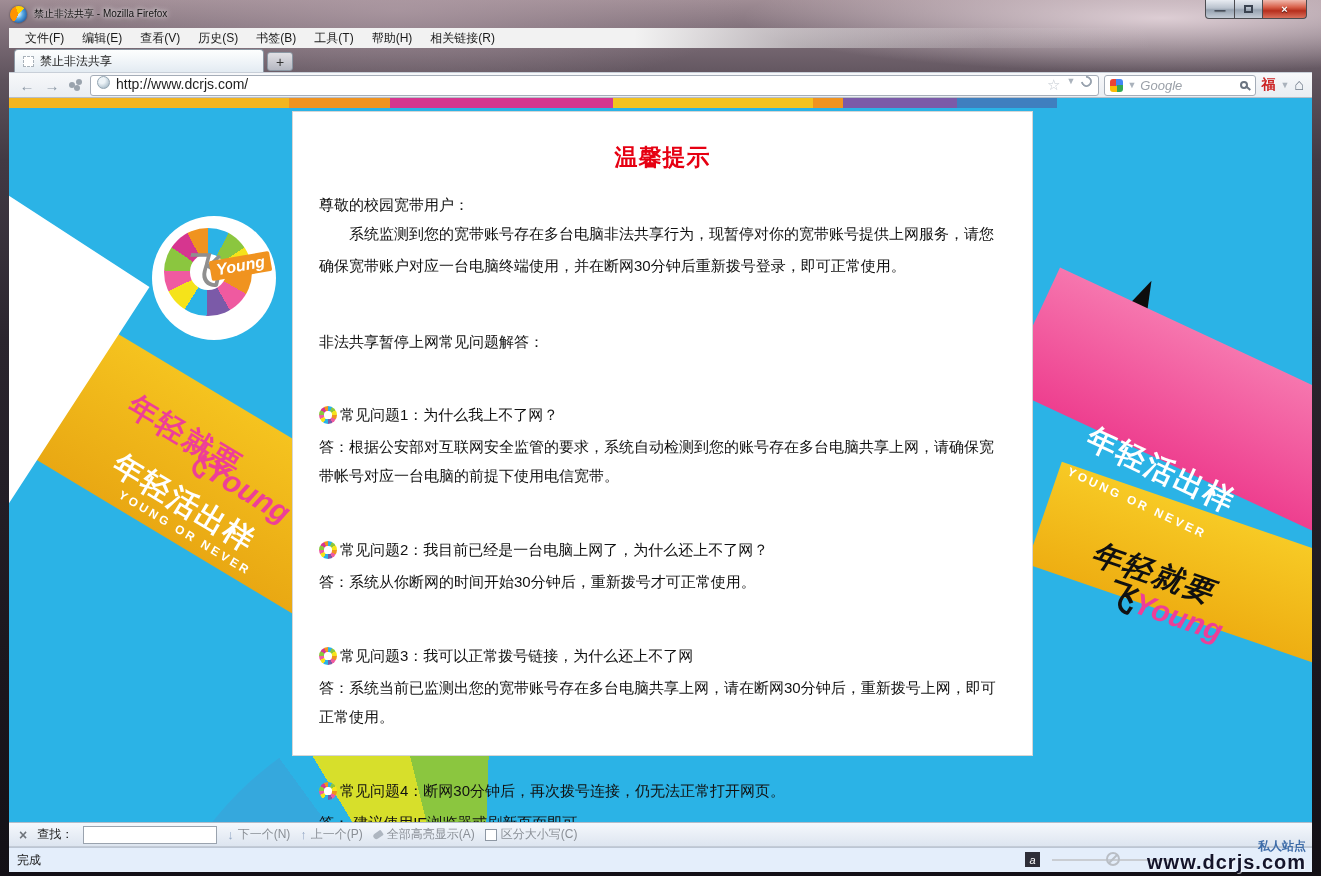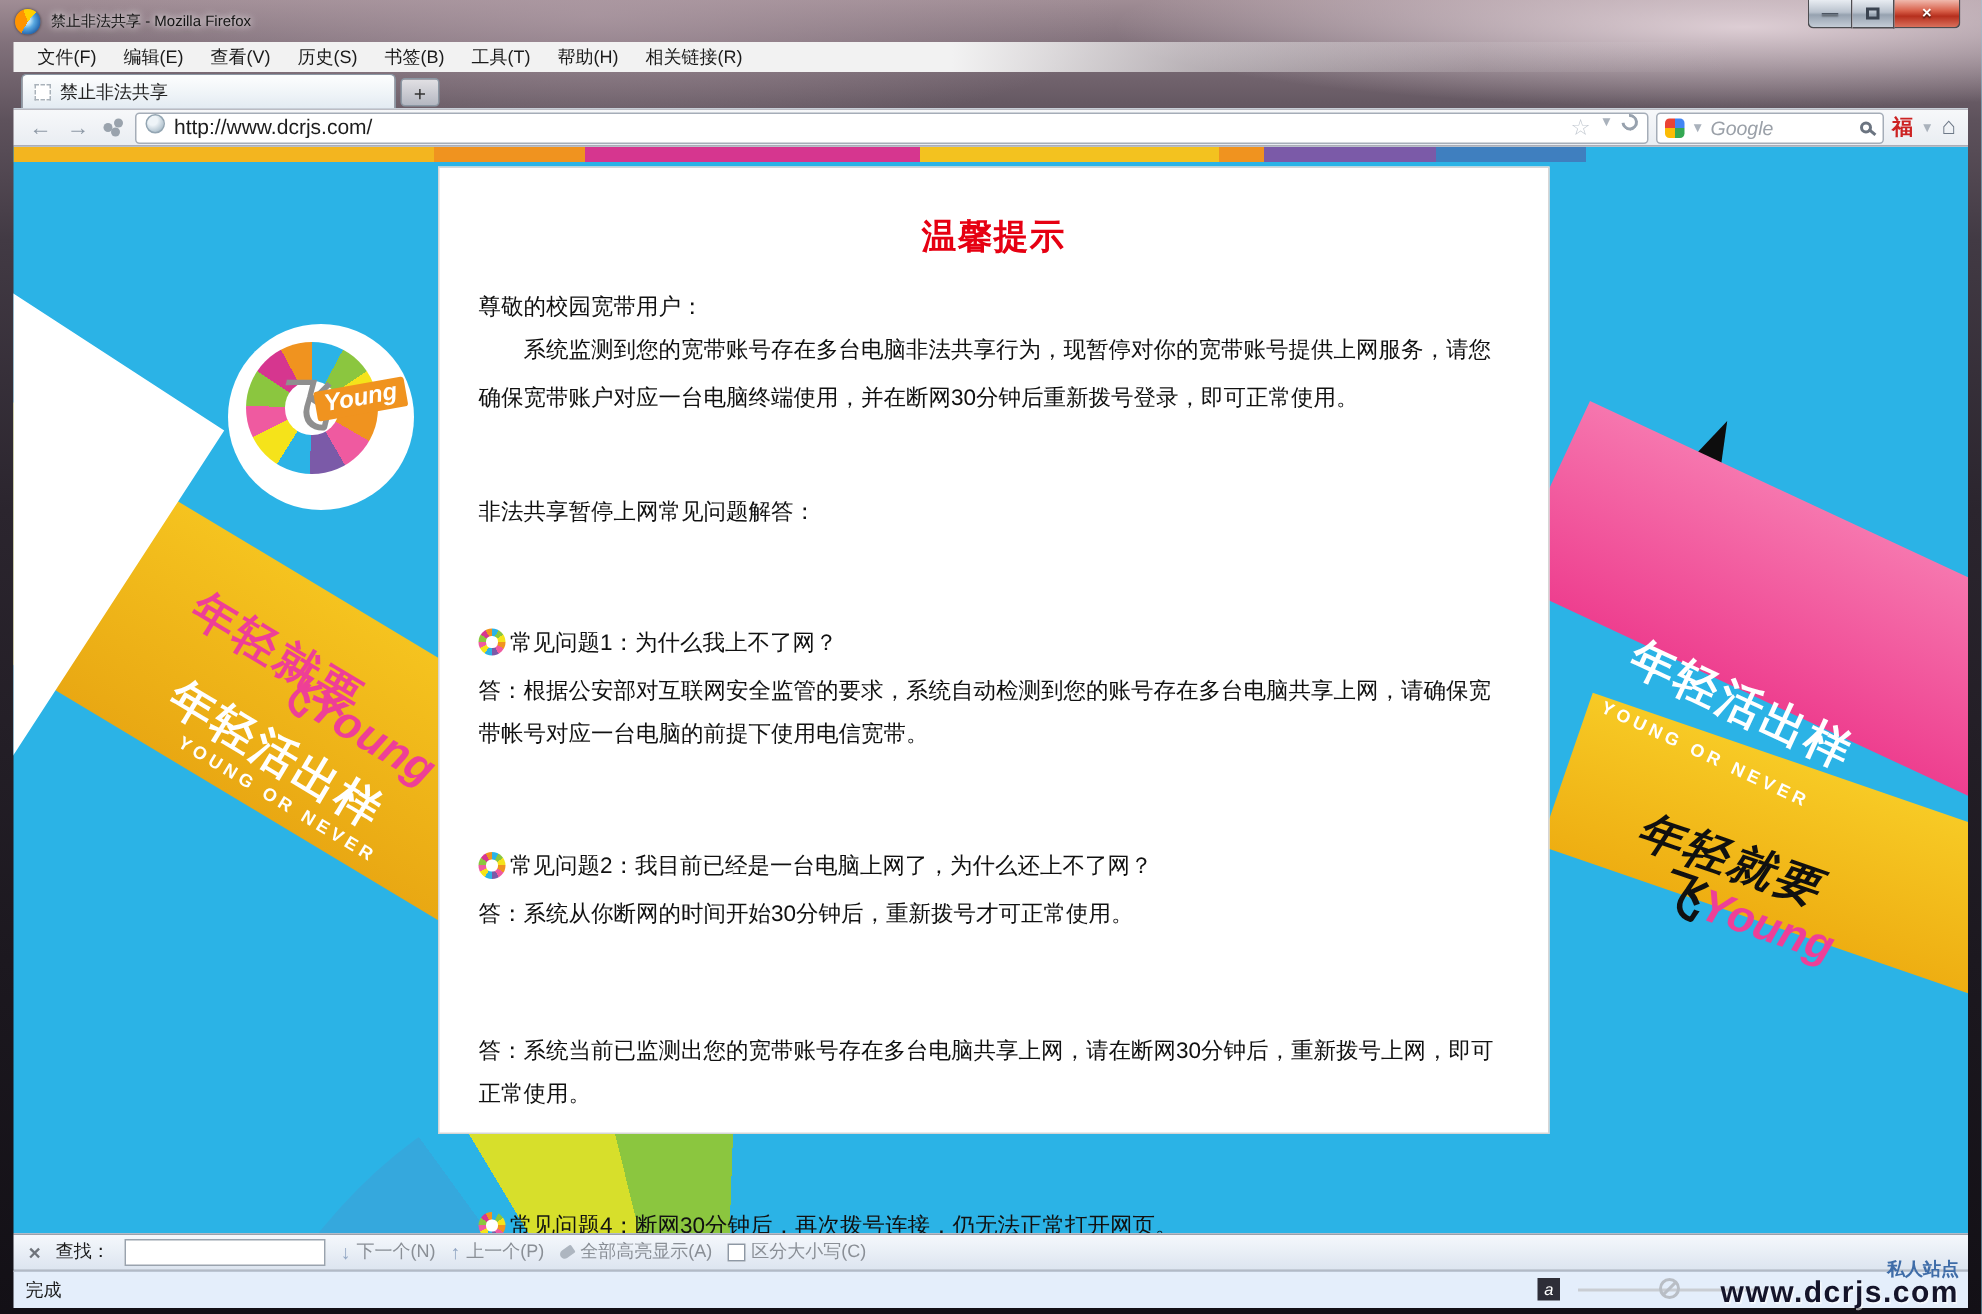--- a/index.html
+++ b/index.html
@@ -108,21 +108,21 @@
       #f06292 47deg 57deg, #ffc7dd 57deg 60deg, #ffffff 60deg 76deg, rgba(0,0,0,0) 76deg 80deg, #35a8dd 80deg 96deg,
       rgba(0,0,0,0) 96deg 101deg, #d7df2b 101deg 118deg, #8bc63f 118deg 134deg, rgba(0,0,0,0) 134deg 360deg); }
 
   
   .panel { position:absolute; left:283px; top:13px; width:741px; height:645px; background:#fff; border:1px solid #d6d6d6; z-index:10;
     padding:18px 26px 0 26px; font-size:15px; color:#111; }
   .panel-title { text-align:center; color:#e60012; font-size:23px; font-weight:bold; letter-spacing:1px; margin:12px 0 18px 0; }
   .greeting { line-height:27px; }
   .intro { line-height:32px; text-indent:2em; }
   .faq-header { margin-top:46px; line-height:27px; }
-  .faq { margin-top:62px; }
+  .faq { margin-top:48px; }
   .faq-q { line-height:24px; }
   .pin-sm { display:inline-block; width:18px; height:18px; vertical-align:-4px; margin-right:3px; }
   .faq-a { line-height:29px; margin-top:5px; }
 
   
   .findbar { height:25px; background:linear-gradient(180deg,#f5f8fc,#dde5f0); border-top:1px solid #b3bcc9; border-bottom:1px solid #c3cbd6;
     display:flex; align-items:center; gap:10px; padding:0 10px; font-size:12px; color:#8a8f96; }
   .find-close { color:#6f747b; font-size:14px; font-weight:bold; }
   .find-label { color:#1a1a1a;text-align:right; }
   .findbar input { width:134px; height:18px; border:1px solid #9aa3ae; background:#fff; outline:none; font-family:inherit; font-size:12px; padding:0 3px; }
@@ -241,20 +241,21 @@
 
         <div class="faq">
           <div class="faq-q"><span class="pin pin-sm"></span><span>常见问题1：为什么我上不了网？</span></div>
           <div class="faq-a">答：根据公安部对互联网安全监管的要求，系统自动检测到您的账号存在多台电脑共享上网，请确保宽带帐号对应一台电脑的前提下使用电信宽带。</div>
         </div>
         <div class="faq">
           <div class="faq-q"><span class="pin pin-sm"></span><span>常见问题2：我目前已经是一台电脑上网了，为什么还上不了网？</span></div>
           <div class="faq-a">答：系统从你断网的时间开始30分钟后，重新拨号才可正常使用。</div>
         </div>
         <div class="faq">
+          <div class="faq-q"><span class="pin pin-sm"></span><span>常见问题3：我可以正常拨号链接，为什么还上不了网</span></div>
           <div class="faq-a">答：系统当前已监测出您的宽带账号存在多台电脑共享上网，请在断网30分钟后，重新拨号上网，即可正常使用。</div>
         </div>
         <div class="faq">
           <div class="faq-q"><span class="pin pin-sm"></span><span>常见问题4：断网30分钟后，再次拨号连接，仍无法正常打开网页。</span></div>
           <div class="faq-a">答： 建议使用IE浏览器或刷新页面即可。</div>
         </div>
       </div>
     </div>
 
     <div class="findbar">

